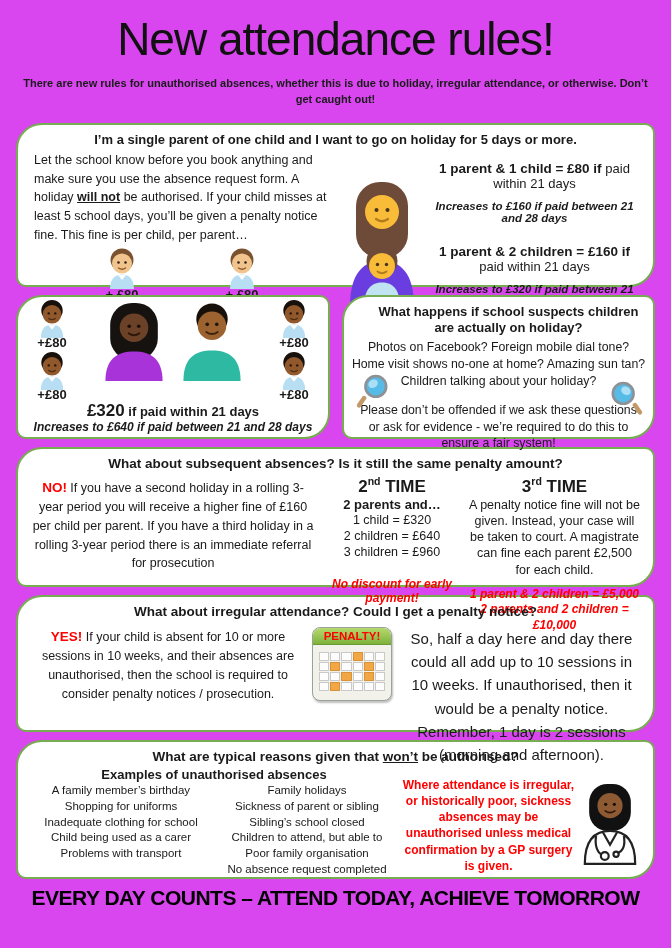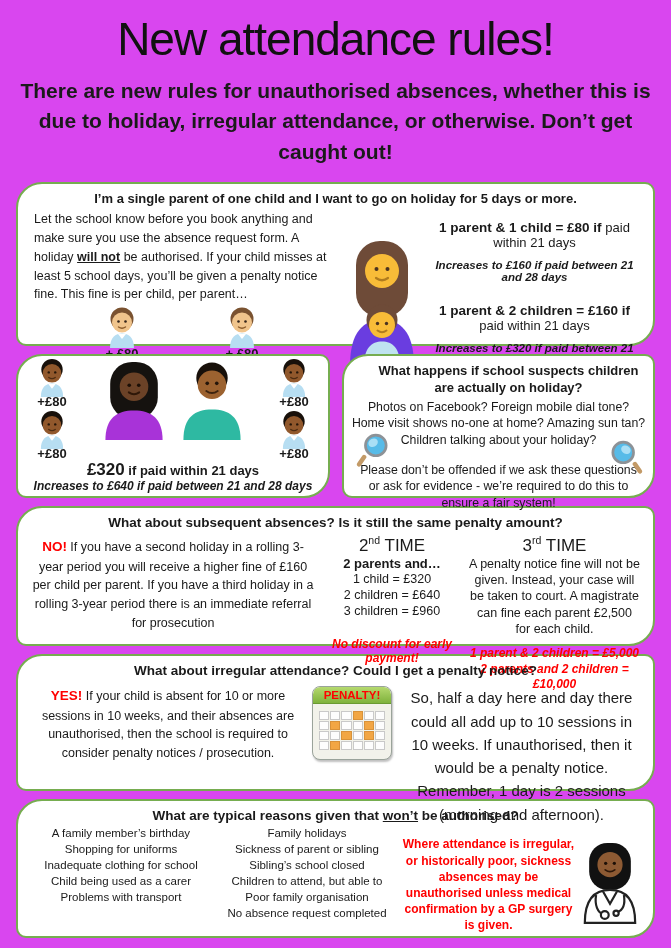--- a/index.html
+++ b/index.html
@@ -7,21 +7,21 @@
   body {
     font-family:"Liberation Sans", sans-serif;
     background:#cbe2b6;
     color:#1a1a1a;
     width:671px; height:948px;
     overflow:hidden;
   }
   .page { position:relative; width:671px; height:948px; background:#d946ef; }
 
   .title { text-align:center; font-size:46px; font-weight:400; letter-spacing:-1px; padding-top:12px; color:#111; }
-  .subtitle { text-align:center; font-size:21px; font-weight:bold; line-height:1.45; margin:10px 14px 15px; }
+  .subtitle { text-align:center; font-size:11px; font-weight:bold; line-height:1.45; margin:10px 14px 15px; }
 
   .box {
     background:#fff;
     border:2px solid #76ad50;
     border-radius:26px 10px 26px 10px;
     margin:0 16px;
   }
   .box h2 { font-size:13px; font-weight:bold; text-align:center; padding-top:7px; }
 
   
@@ -61,21 +61,21 @@
   .mag.right { right:10px; top:82px; transform:scaleX(-1); }
 
   
   .box4 { margin-top:8px; height:140px; }
   .box4 h2 { font-size:13.5px; }
   .box4-cols { display:flex; padding:4px 12px 0; }
   .col-no { width:286px; text-align:center; font-size:12.5px; line-height:1.5; padding-top:3px; }
   .red { color:#ff0000; }
   .lead { font-weight:bold; font-size:13.5px; }
   .col-2nd { width:152px; text-align:center; }
-  .time-title { font-size:17px; font-weight:normal; }
+  .time-title { font-size:17px; font-weight:bold; }
   .time-title sup { font-size:62%; vertical-align:super; }
   .col-2nd .sub { font-size:13px; font-weight:bold; }
   .col-2nd .ln { font-size:12.5px; line-height:1.3; }
   .early-note { font-size:12px; font-weight:bold; font-style:italic; margin-top:17px; }
   .col-3rd { flex:1; text-align:center; }
   .col-3rd p { font-size:12.5px; line-height:1.3; }
   .court-notes { font-size:12px; font-weight:bold; font-style:italic; line-height:1.3; margin-top:9px; }
 
   
   .box5 { margin-top:8px; height:137px; }
@@ -324,20 +324,21 @@
         </div>
       </div>
       <div class="col-so">So, half a day here and day there could all add up to 10 sessions in 10 weeks. If unauthorised, then it would be a penalty notice. Remember, 1 day is 2 sessions (morning and afternoon).</div>
     </div>
   </div>
 
   <div class="box box6">
     <h2><span>What are typical reasons given that </span><span class="uline">won’t</span><span> be authorised?</span></h2>
     <div class="box6-cols">
       <div class="examples">
+        <h3>Examples of unauthorised absences</h3>
         <div class="ex-cols">
           <div class="ex-col">
             <div>A family member’s birthday</div>
             <div>Shopping for uniforms</div>
             <div>Inadequate clothing for school</div>
             <div>Child being used as a carer</div>
             <div>Problems with transport</div>
           </div>
           <div class="ex-col">
             <div>Family holidays</div>

